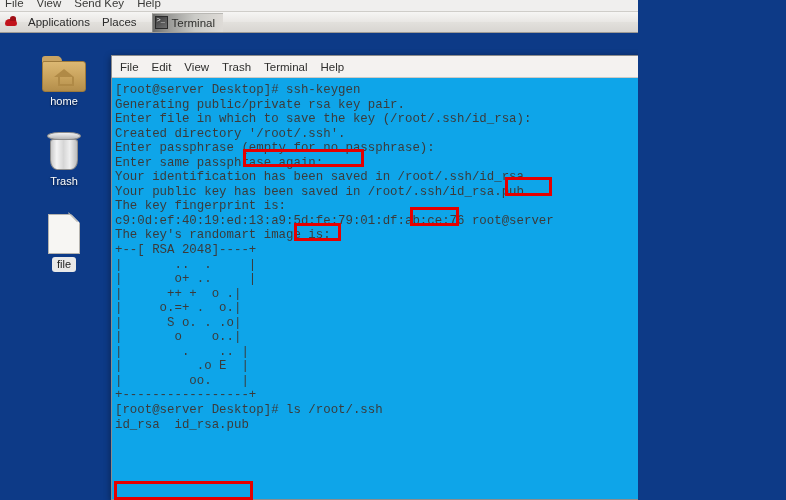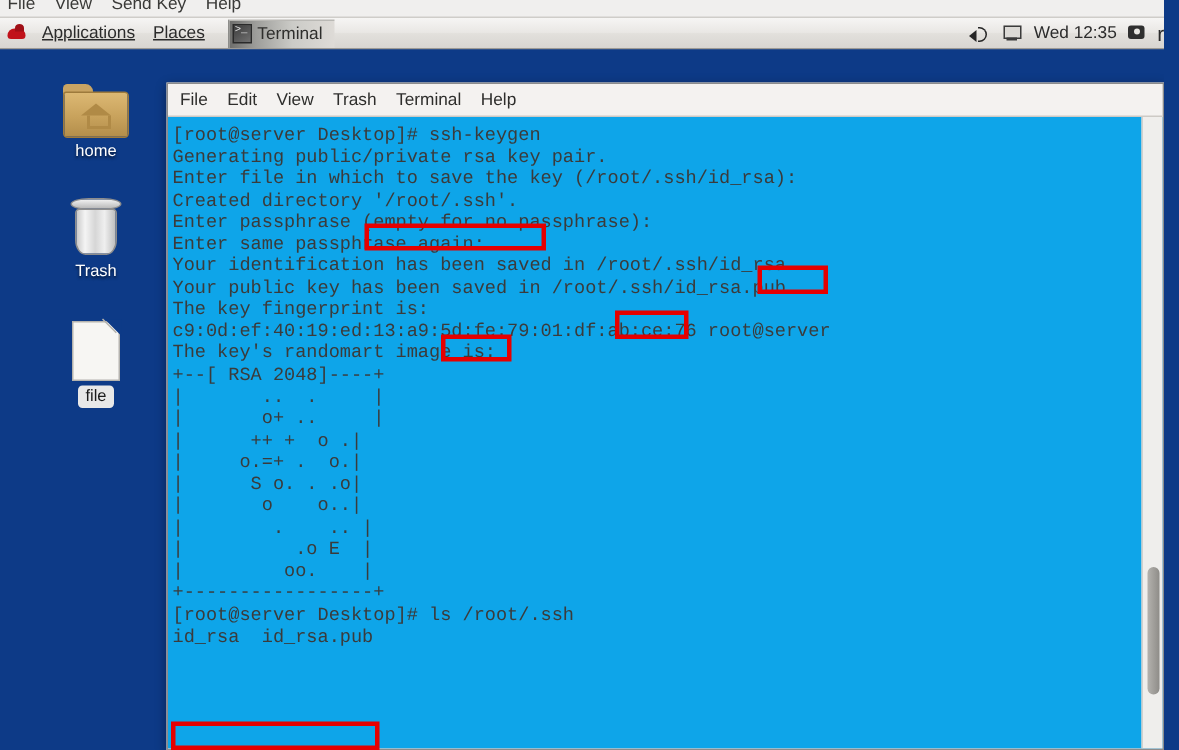--- a/index.html
+++ b/index.html
@@ -7,21 +7,21 @@
   body {
     width: 786px;
     height: 500px;
     overflow: hidden;
     font-family: "Liberation Sans", sans-serif;
     background: #0d3a87;
   }
 
   #screen {
     position: relative;
-    width: 776px;
+    width: 638px;
     height: 500px;
     overflow: hidden;
   }
 
   
   .vm-menubar {
     position: absolute;
     top: 0; left: 0;
     width: 786px; height: 12px;
     background: #f0efee;
@@ -75,21 +75,20 @@
     background: #a00f16;
     border-radius: 50% 50% 0 0;
   }
   .panel-menu {
     padding: 0 6px;
     line-height: 20px;
     height: 100%;
     display: flex;
     align-items: center;
     white-space: nowrap;
-    text-decoration: underline;
   }
   .task-button {
     display: flex;
     align-items: center;
     height: 19px;
     margin-left: 9px;
     padding: 0 8px 0 2px;
     background: linear-gradient(to right, #6e6e6c 0%, #9d9d9a 25%, #cbcbc7 60%, #dedbd7 100%);
     border-left: 1px solid #8d8d8a;
     border-top: 1px solid #b9b8b4;

